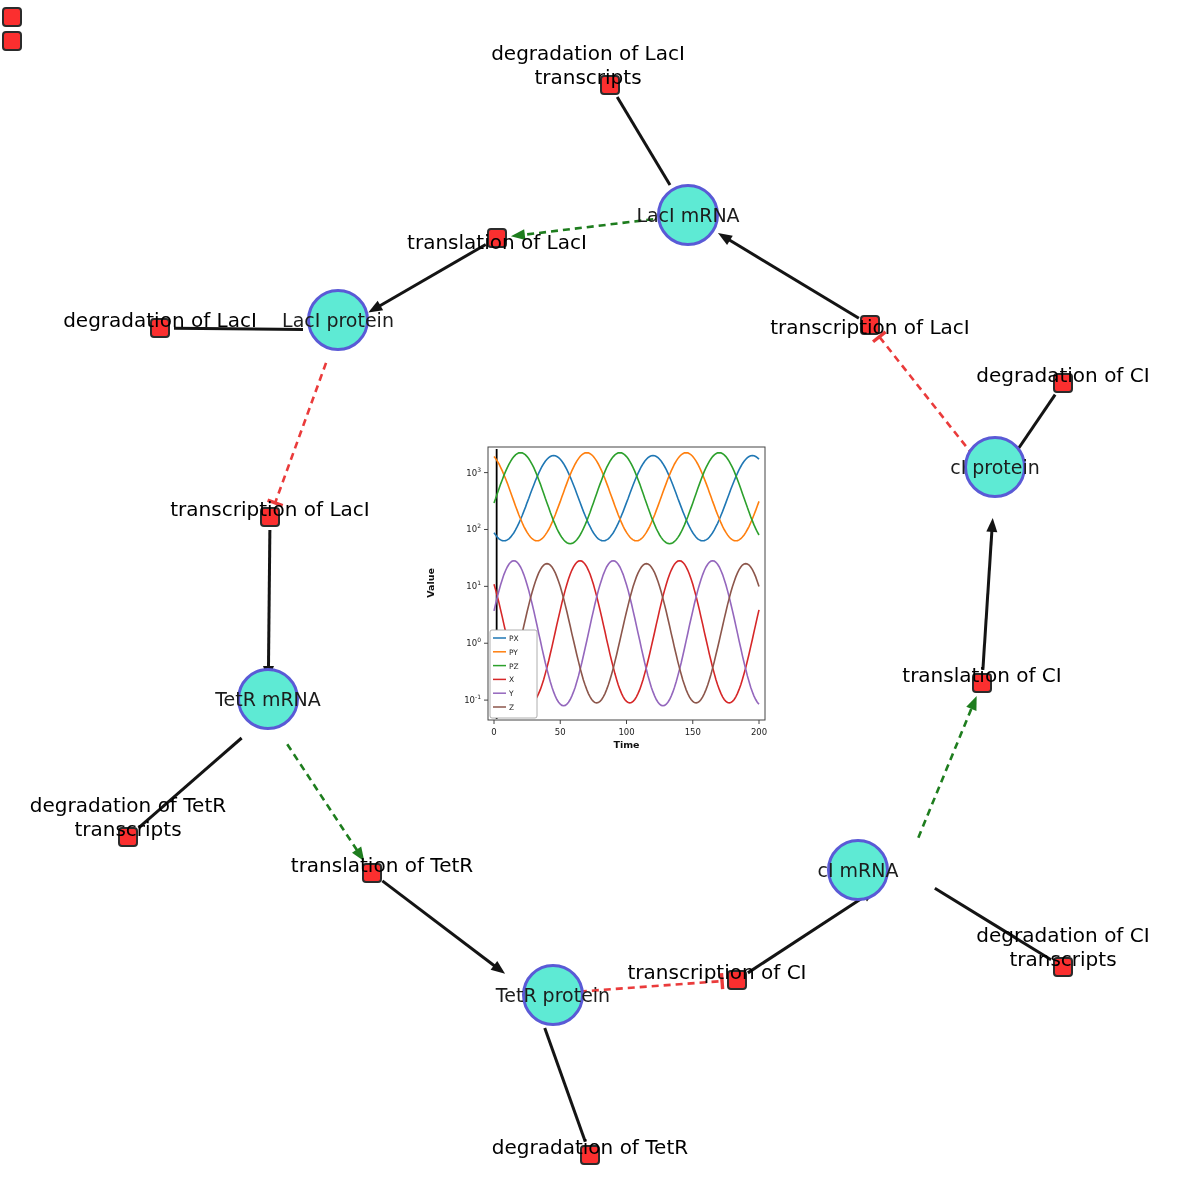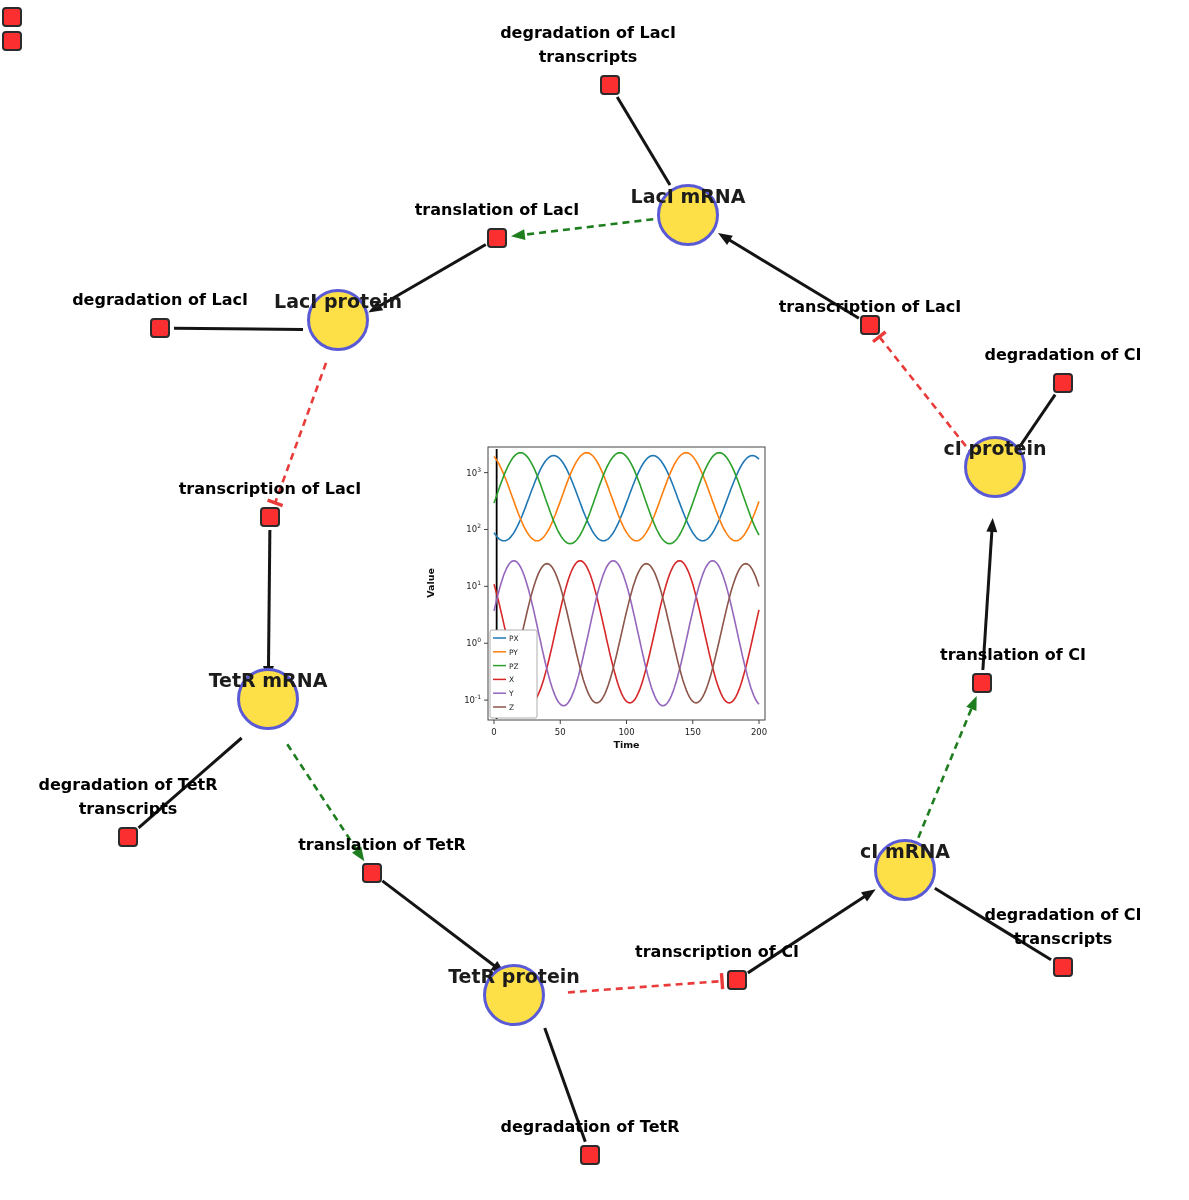--- a/index.html
+++ b/index.html
@@ -1,33 +1,33 @@
 <!DOCTYPE html>
 <html><head>
 <meta charset="utf-8">
 <style>
   html,body{margin:0;padding:0;background:#ffffff;}
   body{font-family:"DejaVu Sans", sans-serif;}
   #canvas{position:relative;width:1189px;height:1200px;background:#ffffff;overflow:hidden;}
   #edge-layer{position:absolute;left:0;top:0;z-index:1;}
   .species-node{
     position:absolute;width:62px;height:62px;border-radius:50%;
-    background:#fde047;border:3px solid #5a5ad6;box-sizing:border-box;
-    display:flex;align-items:flex-start;justify-content:center;z-index:3;font-weight:bold;
+    background:#5eead4;border:3px solid #5a5ad6;box-sizing:border-box;
+    display:flex;align-items:center;justify-content:center;z-index:3;
   }
   .species-label{
     font-size:19px;color:#1c1c1c;white-space:nowrap;line-height:1;
   }
   .reaction-node{
     position:absolute;width:20px;height:20px;background:#fb2f2f;
     border:2.5px solid #2b2b2b;border-radius:4px;box-sizing:border-box;z-index:3;
   }
   .reaction-label{
-    position:absolute;width:340px;text-align:center;font-weight:bold;
-    font-size:16px;line-height:24px;color:#000;white-space:pre-line;z-index:4;
+    position:absolute;width:340px;text-align:center;font-weight:normal;
+    font-size:20px;line-height:24px;color:#000;white-space:pre-line;z-index:4;margin-top:20px;
   }
   #inset{position:absolute;left:420px;top:438px;width:355px;height:330px;z-index:5;}
 </style>
 </head>
 <body>
 
 <div id="canvas">
   <svg id="edge-layer" width="1189" height="1200" viewBox="0 0 1189 1200">
       <g>
         <line x1="669.9926485600365" y1="184.98774760006094" x2="617.2029405759854" y2="97.00490095997561" stroke="#141414" stroke-width="3"></line>
@@ -99,44 +99,44 @@
   <div id="node-layer">
       <div class="species-node" style="left: 657px; top: 184px;">
         <span class="species-label">LacI mRNA</span>
       </div>
       <div class="species-node" style="left: 307px; top: 289px;">
         <span class="species-label">LacI protein</span>
       </div>
       <div class="species-node" style="left: 237px; top: 668px;">
         <span class="species-label">TetR mRNA</span>
       </div>
-      <div class="species-node" style="left: 483px; top: 964px;">
+      <div class="species-node" style="left: 522px; top: 964px;">
         <span class="species-label">TetR protein</span>
       </div>
-      <div class="species-node" style="left: 874px; top: 839px;">
+      <div class="species-node" style="left: 827px; top: 839px;">
         <span class="species-label">cI mRNA</span>
       </div>
       <div class="species-node" style="left: 964px; top: 436px;">
         <span class="species-label">cI protein</span>
       </div>
       <div class="reaction-node" style="left: 600px; top: 75px;"></div>
       <div class="reaction-label" style="left: 418px; top: 21px;">degradation of LacI
 transcripts</div>
       <div class="reaction-node" style="left: 487px; top: 228px;"></div>
-      <div class="reaction-label" style="left: 327px; top: 198px;">translation of LacI</div>
+      <div class="reaction-label" style="left: 327px; top: 210px;">translation of LacI</div>
       <div class="reaction-node" style="left: 860px; top: 315px;"></div>
       <div class="reaction-label" style="left: 700px; top: 295px;">transcription of LacI</div>
       <div class="reaction-node" style="left: 150px; top: 318px;"></div>
       <div class="reaction-label" style="left: -10px; top: 288px;">degradation of LacI</div>
       <div class="reaction-node" style="left: 1053px; top: 373px;"></div>
       <div class="reaction-label" style="left: 893px; top: 343px;">degradation of CI</div>
       <div class="reaction-node" style="left: 260px; top: 507px;"></div>
       <div class="reaction-label" style="left: 100px; top: 477px;">transcription of LacI</div>
       <div class="reaction-node" style="left: 972px; top: 673px;"></div>
-      <div class="reaction-label" style="left: 843px; top: 643px;">translation of CI</div>
+      <div class="reaction-label" style="left: 812px; top: 643px;">translation of CI</div>
       <div class="reaction-node" style="left: 118px; top: 827px;"></div>
       <div class="reaction-label" style="left: -42px; top: 773px;">degradation of TetR
 transcripts</div>
       <div class="reaction-node" style="left: 362px; top: 863px;"></div>
       <div class="reaction-label" style="left: 212px; top: 833px;">translation of TetR</div>
       <div class="reaction-node" style="left: 727px; top: 970px;"></div>
       <div class="reaction-label" style="left: 547px; top: 940px;">transcription of CI</div>
       <div class="reaction-node" style="left: 1053px; top: 957px;"></div>
       <div class="reaction-label" style="left: 893px; top: 903px;">degradation of CI
 transcripts</div>

